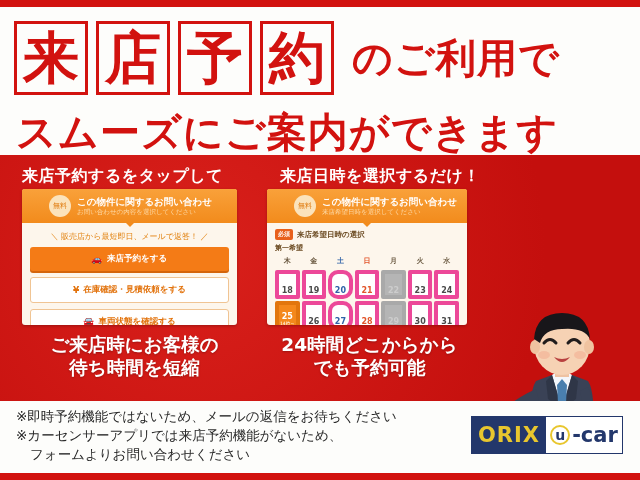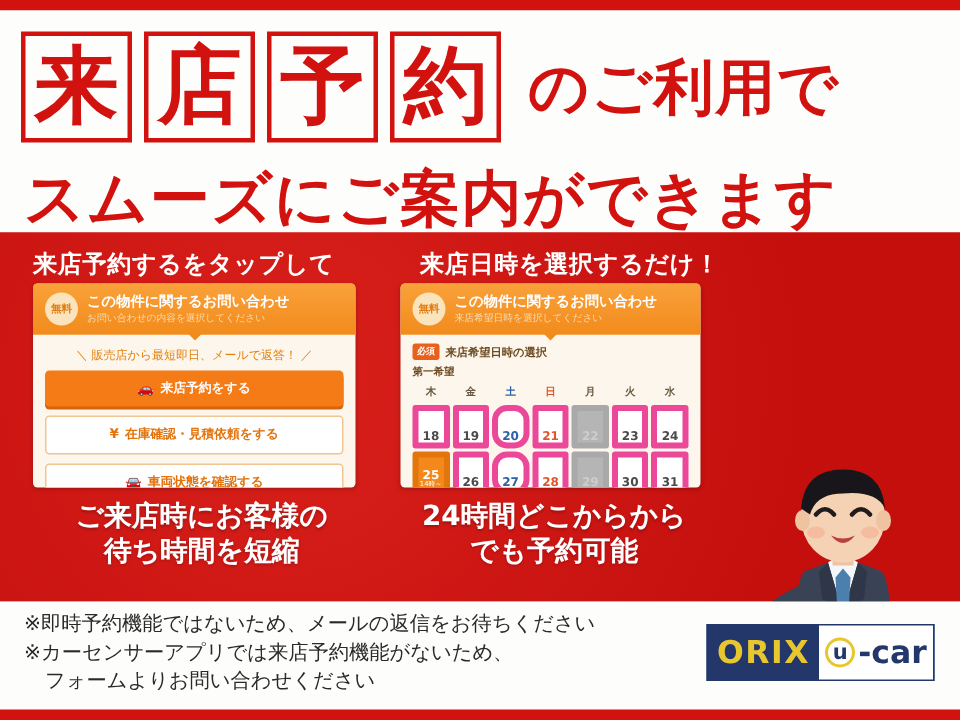--- a/index.html
+++ b/index.html
@@ -67,23 +67,23 @@
 
   .mock-header{
     position:relative;background:#f59322;
     background-image:linear-gradient(#f9a13a,#f28b1c);
     height:34px;display:flex;align-items:center;padding-left:8px;
     box-sizing:border-box;
   }
   .free-badge{
     width:22px;height:22px;border-radius:50%;
     background:#fbe3bc;color:#e07c10;
-    font-size:7px;font-weight:bold;
-    display:flex;align-items:center;justify-content:center;
-    flex:0 0 auto;margin-right:6px;
+    font-size:7px;font-weight:normal;
+    display:flex;align-items:center;justify-content:center;
+    flex:0 0 auto;margin-right:6px;margin-left:19px;
   }
   .mh-text{display:flex;flex-direction:column;justify-content:center;}
   .mh-title{color:#ffffff;font-size:9.5px;font-weight:bold;line-height:1.25;white-space:nowrap;}
   .mh-sub{color:#fdd9a6;font-size:6.5px;line-height:1.3;white-space:nowrap;}
   .notch{
     position:absolute;left:50%;bottom:-4px;margin-left:-5px;
     width:0;height:0;border-left:5px solid transparent;
     border-right:5px solid transparent;border-top:5px solid #f28b1c;
   }
 

